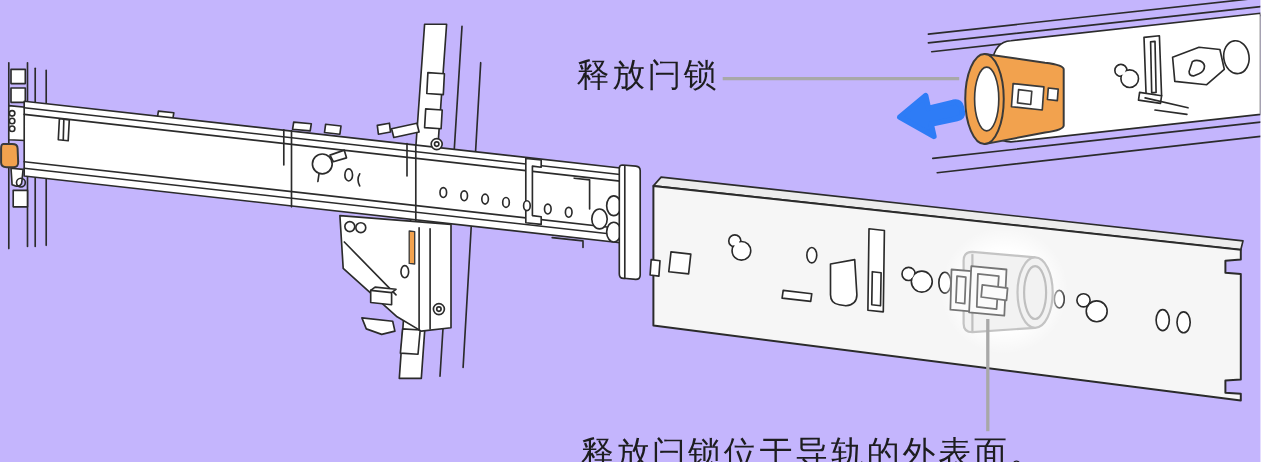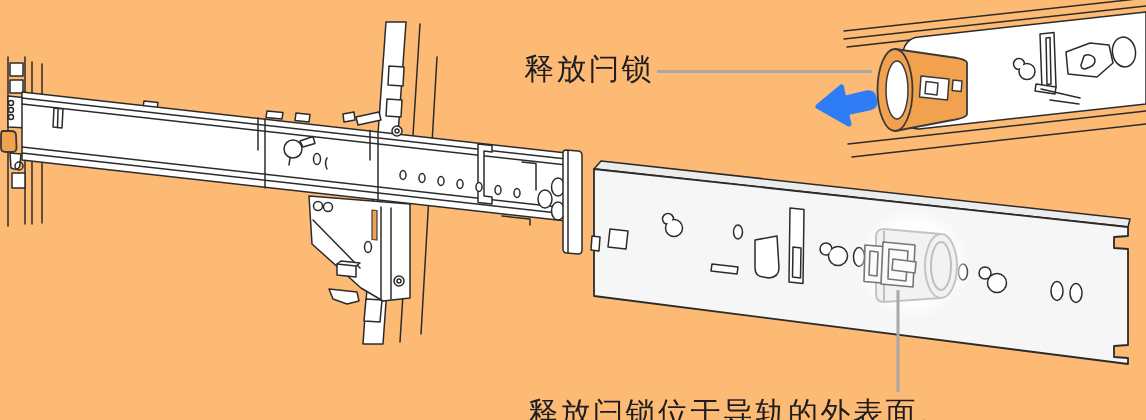--- a/index.html
+++ b/index.html
@@ -5,21 +5,21 @@
   :root{
     --latch-orange:#F2A24E;
     --arrow-blue:#2E7CF6;
     --callout-gray:#A8A8A8;
     --line-dark:#2B2B2B;
     --panel-fill:#F6F6F6;
     --text-color:#1D1D1F;
   }
   html,body{margin:0;padding:0;background:#fff;}
   .stage{
-    position:relative;width:1146px;height:420px;background:#fdba74;overflow:hidden;
+    position:relative;width:1146px;height:420px;background:#c4b5fd;overflow:hidden;
     font-family:"Liberation Sans","DejaVu Sans",sans-serif;
   }
   .stage svg{position:absolute;left:0;top:0;}
   .callout-label{
     position:absolute;font-size:30px;letter-spacing:2.5px;color:var(--text-color);
     white-space:nowrap;line-height:1.15;
   }
   .label-top{left:524px;top:52px;}
   .label-bottom{left:528px;top:396px;}
   

